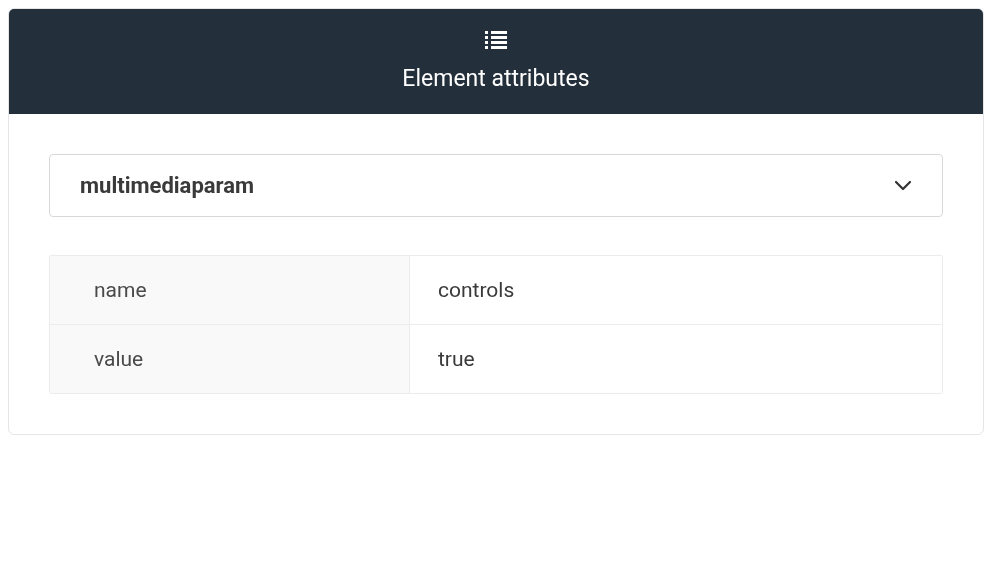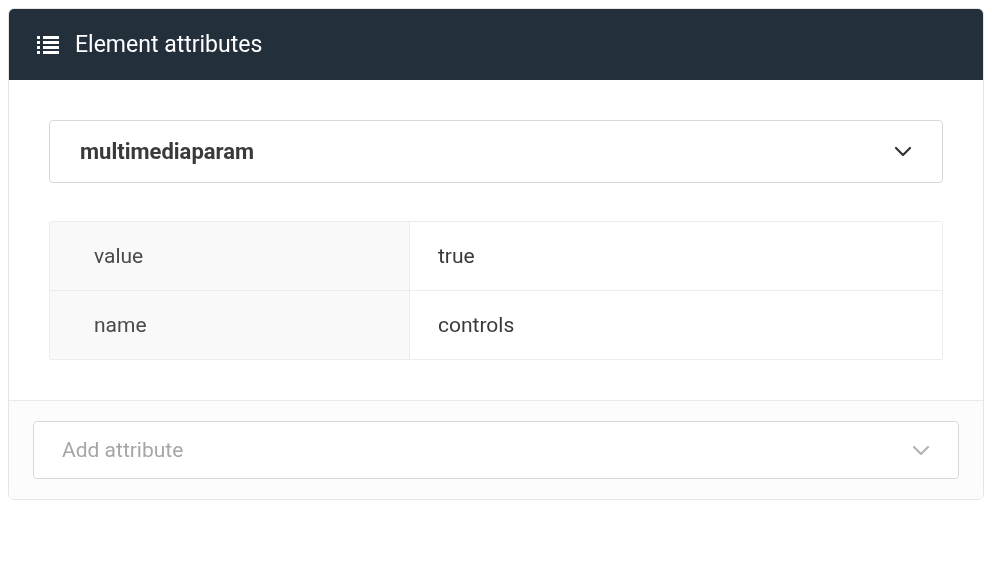--- a/index.html
+++ b/index.html
@@ -18,20 +18,21 @@
       overflow: hidden;
       background: #ffffff;
     }
     .panel-header {
       background: #232f3a;
       color: #ffffff;
       padding: 22px 28px;
       display: flex;
       align-items: center;
       gap: 16px;
+      flex-direction: column;
     }
     .panel-header .icon {
       display: flex;
       align-items: center;
     }
     .panel-header .title {
       font-size: 23px;
       font-weight: 400;
     }
     .panel-body {
@@ -129,33 +130,23 @@
       <span>multimediaparam</span>
       <span class="chevron">
         <svg width="18" height="11" viewBox="0 0 18 11" fill="none">
           <path d="M2 2 L9 9 L16 2" stroke="#333333" stroke-width="2.2" fill="none" stroke-linecap="round" stroke-linejoin="round"></path>
         </svg>
       </span>
     </div>
 
     <div class="attr-table">
       <div class="attr-row">
+        <div class="attr-label">name</div>
+        <div class="attr-value">controls</div>
+      </div>
+      <div class="attr-row">
         <div class="attr-label">value</div>
         <div class="attr-value">true</div>
-      </div>
-      <div class="attr-row">
-        <div class="attr-label">name</div>
-        <div class="attr-value">controls</div>
       </div>
     </div>
   </div>
 
-  <div class="panel-footer">
-    <div class="add-control">
-      <span>Add attribute</span>
-      <span class="chevron">
-        <svg width="18" height="11" viewBox="0 0 18 11" fill="none">
-          <path d="M2 2 L9 9 L16 2" stroke="#777777" stroke-width="2.2" fill="none" stroke-linecap="round" stroke-linejoin="round"></path>
-        </svg>
-      </span>
-    </div>
-  </div>
 </div>
 
 </body></html>

